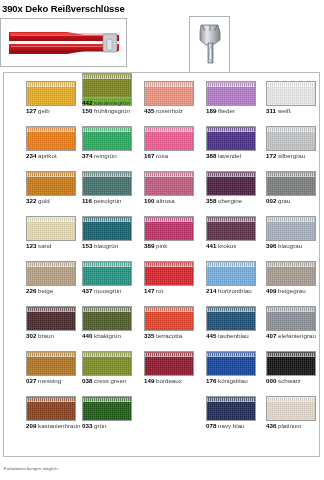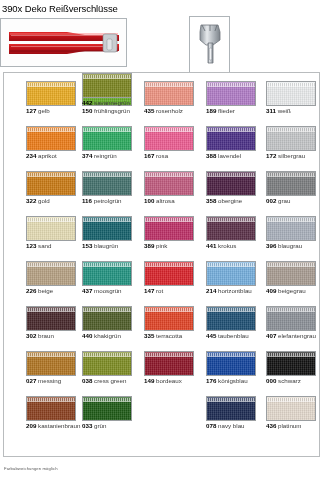--- a/index.html
+++ b/index.html
@@ -12,21 +12,21 @@
     height: 480px;
     font-family: "Liberation Sans", sans-serif;
     color: #111111;
     overflow: hidden;
     position: relative;
   }
 
   
   .page-title {
     font-size: 9.5px;
-    font-weight: normal;
+    font-weight: bold;
     letter-spacing: -0.1px;
     padding: 3px 0 0 2px;
     color: #000000;
     line-height: 11px;
   }
 
   .hero-row {
     position: relative;
     height: 60px;
   }

